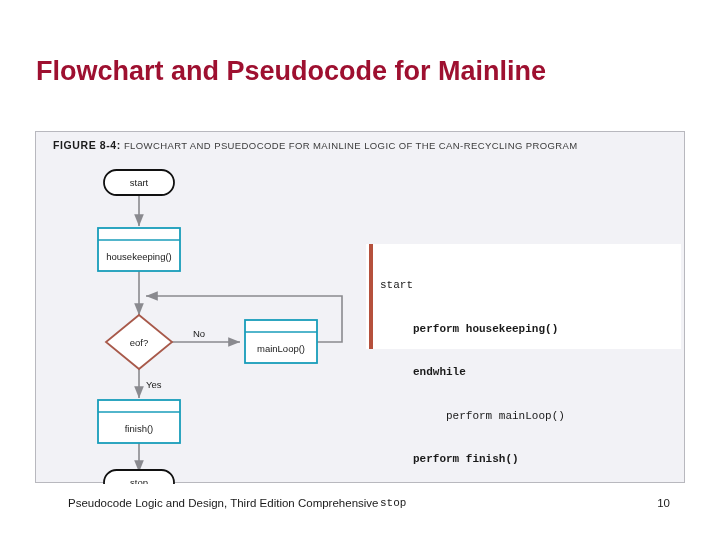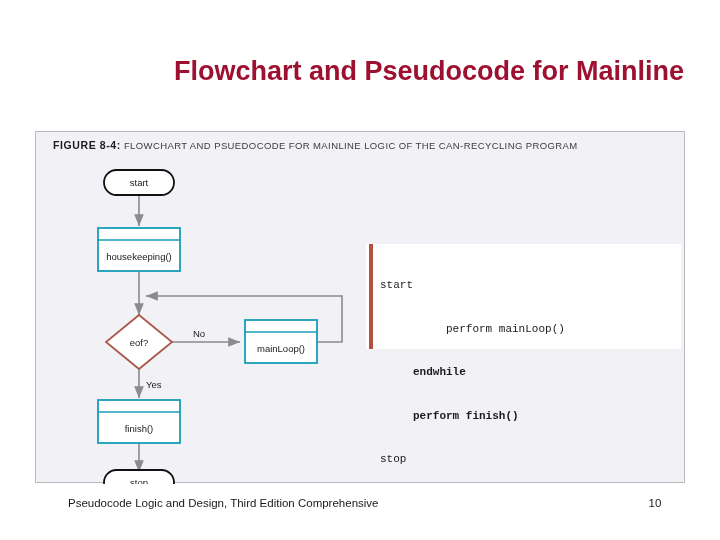--- a/index.html
+++ b/index.html
@@ -14,21 +14,21 @@
     overflow: hidden;
     position: relative;
   }
 
   
   #slide-title {
     position: absolute;
     left: 36px;
     top: 56px;
     width: 648px;
-    text-align: right;
+    text-align: left;
     color: #9e1030;
     font-family: "Liberation Sans", sans-serif;
     font-weight: bold;
     font-size: 27px;
     line-height: 31px;
     letter-spacing: 0px;
   }
   #slide-title .title-line {
     display: block;
     white-space: nowrap;
@@ -123,21 +123,21 @@
     color: #1a1a1a;
     font-family: "Liberation Sans", sans-serif;
     font-size: 11.5px;
     white-space: nowrap;
   }
   #footer-page {
     position: absolute;
     left: 640px;
     top: 497px;
     width: 30px;
-    text-align: center;
+    text-align: right;
     color: #1a1a1a;
     font-family: "Liberation Sans", sans-serif;
     font-size: 11.5px;
   }
 </style>
 </head>
 <body>
 
 <div id="slide-title">
   <span class="title-line">Flowchart and Pseudocode for Mainline</span>
@@ -206,22 +206,23 @@
     </g>
 
     <text class="fc-branch-text" x="157" y="187">No</text>
     <text class="fc-branch-text" x="110" y="238">Yes</text>
   </svg>
 
   <div id="pseudocode-box">
     <div id="pseudocode-bar"></div>
     <div id="pseudocode-lines">
       <span class="pc-line">start</span>
+      <span class="pc-line bold">     perform housekeeping()</span>
+      <span class="pc-line bold">     endwhile</span>
       <span class="pc-line">          perform mainLoop()</span>
-      <span class="pc-line bold">     endwhile</span>
       <span class="pc-line bold">     perform finish()</span>
       <span class="pc-line">stop</span>
     </div>
   </div>
 
 </div>
 
 <div id="footer-text">Pseudocode Logic and Design, Third Edition Comprehensive</div>
 <div id="footer-page">10</div>
 

